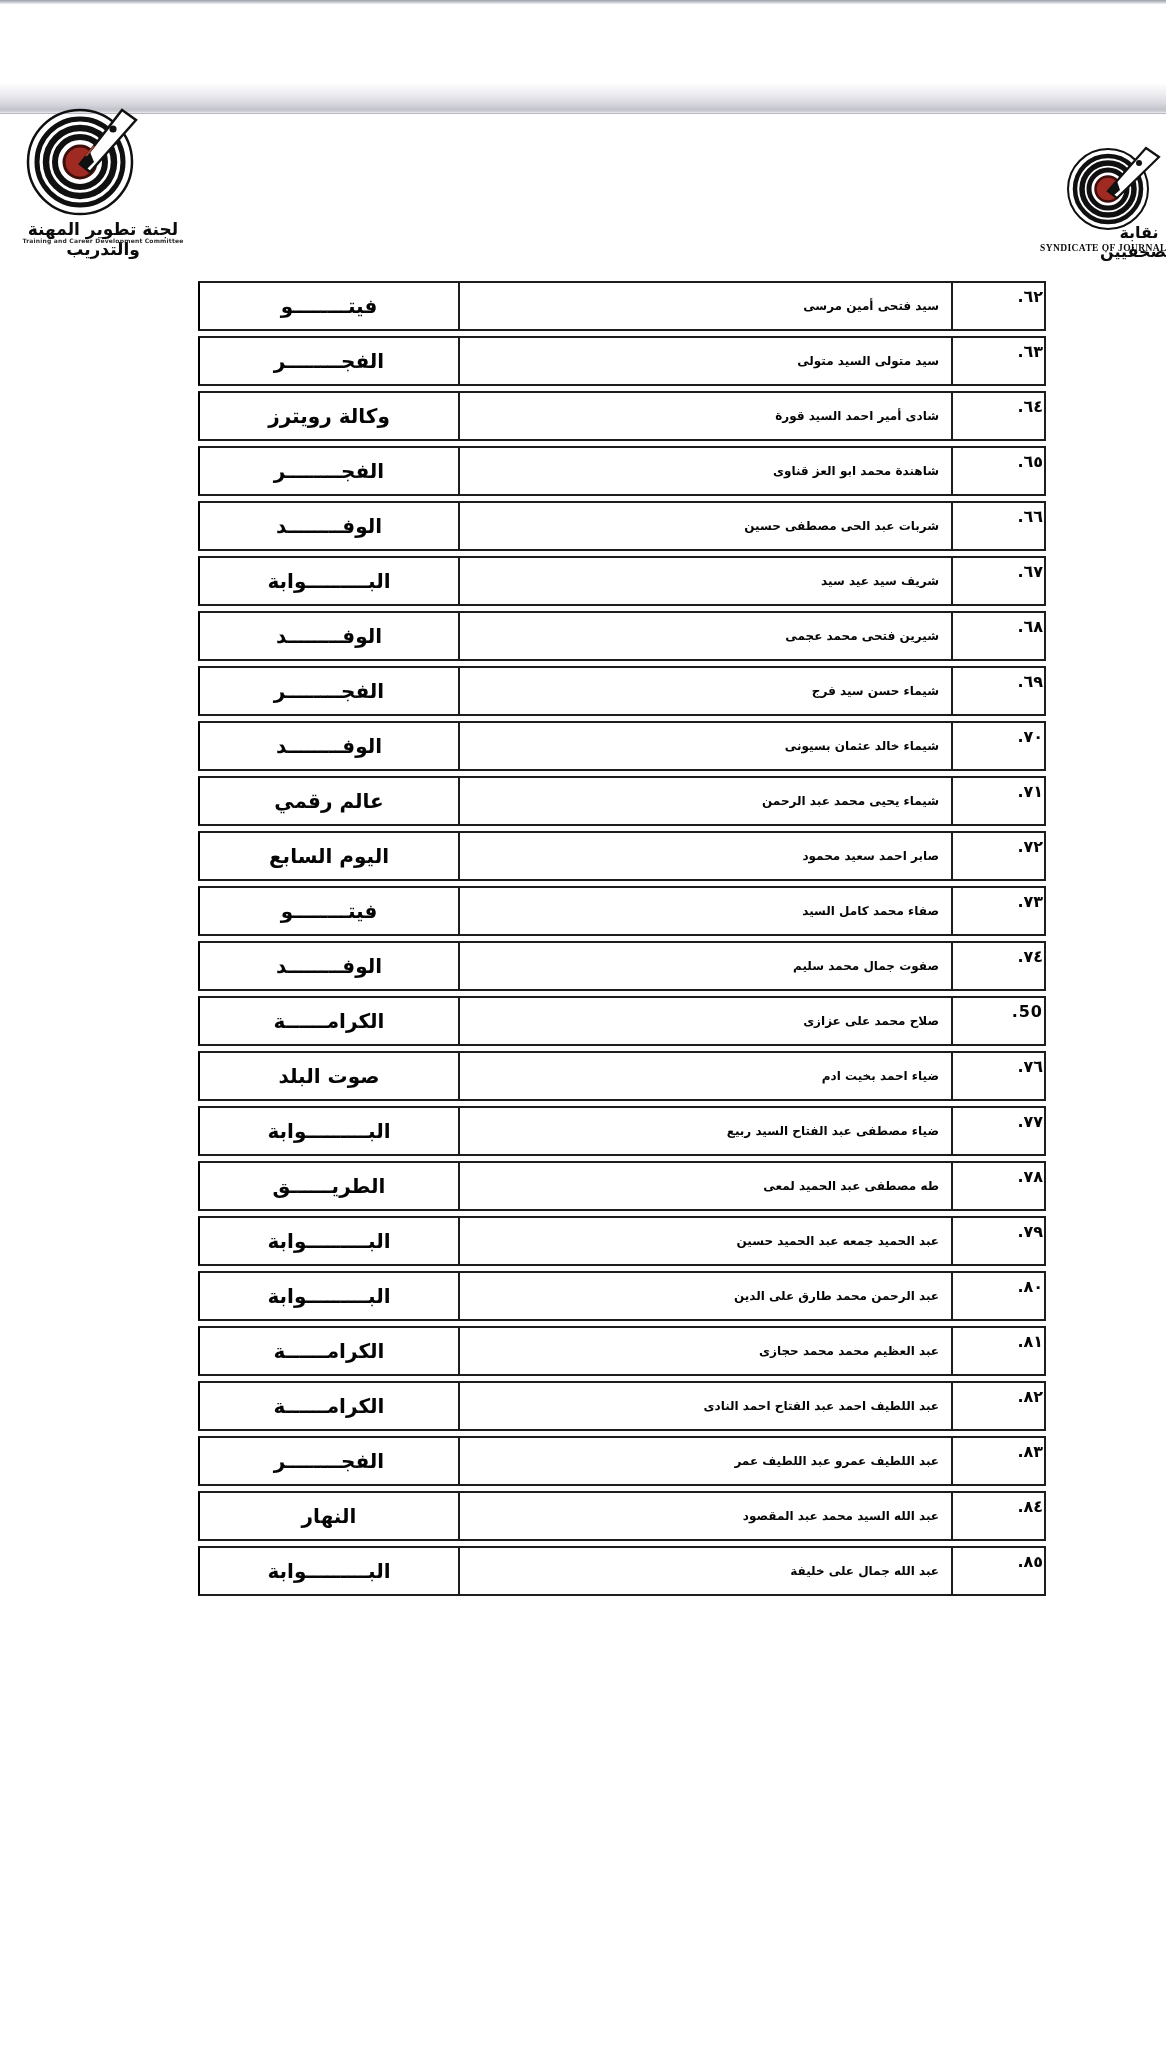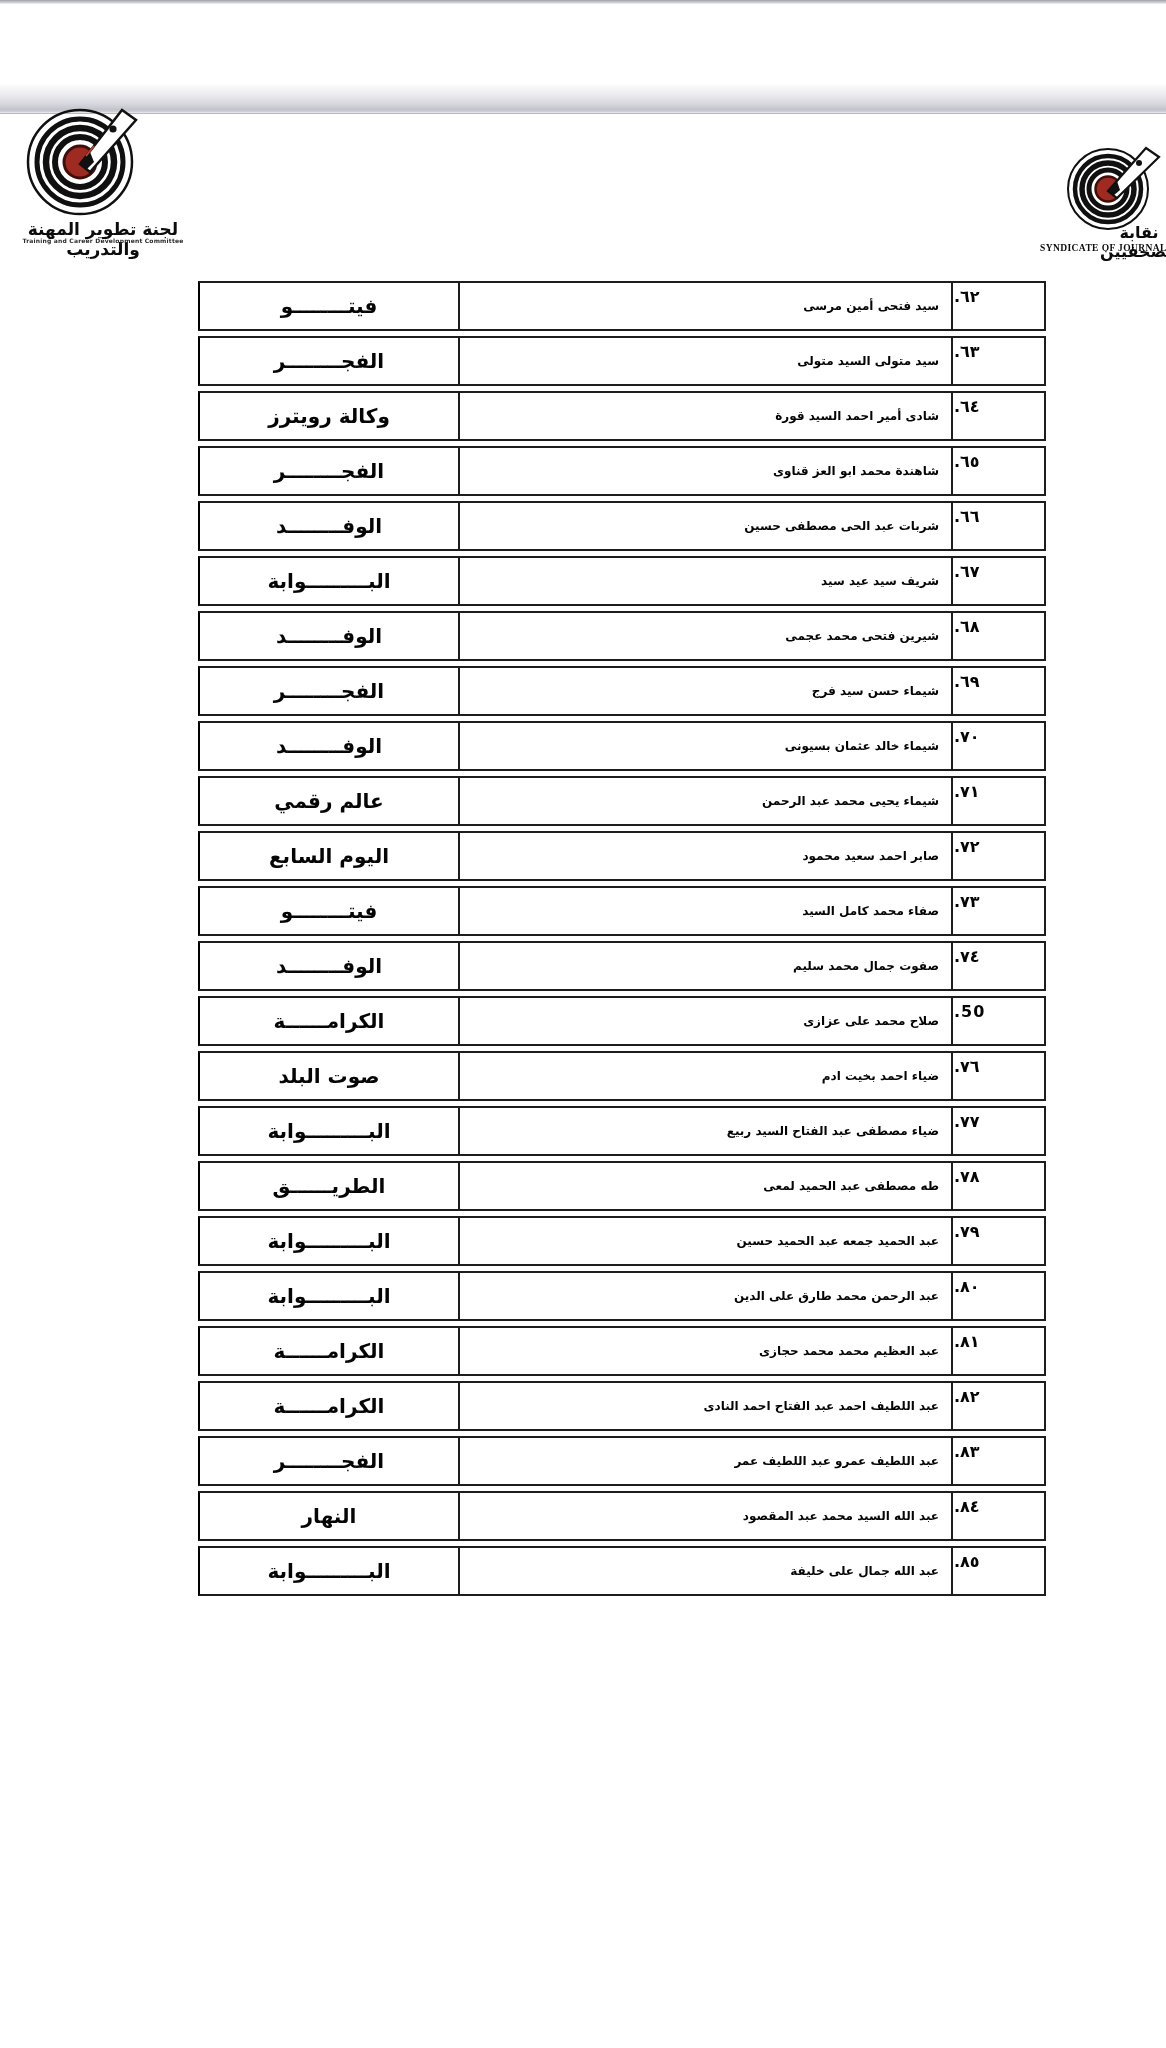--- a/index.html
+++ b/index.html
@@ -22,21 +22,21 @@
   .left-english{left:8px;top:237px;width:190px;font-size:6px;font-weight:700;color:#2a2a2a;letter-spacing:.2px;}
   .right-arabic{left:1082px;top:223px;width:114px;font-size:16px;}
   .right-english{left:1040px;top:243px;width:150px;font-size:9.5px;font-family:"Liberation Serif",serif;
     letter-spacing:.4px;white-space:nowrap;text-align:left;}
   
   .roster{position:absolute;left:198px;top:276px;}
   table{border-collapse:separate;border-spacing:0 5px;direction:rtl;table-layout:fixed;width:825px;}
   td{border-top:2px solid #1d1d1d;border-bottom:2px solid #1d1d1d;
      color:#050505;font-weight:700;overflow:hidden;white-space:nowrap;height:41px;background:#fff;}
   td.cell-number{width:89px;border-right:2px solid #1d1d1d;border-left:2px solid #1d1d1d;
-     text-align:left;vertical-align:top;padding-top:4px;font-size:16px;letter-spacing:1px;}
+     text-align:right;vertical-align:top;padding-top:4px;font-size:16px;letter-spacing:1px;}
   td.cell-name{width:478px;border-left:2px solid #1d1d1d;
      text-align:right;vertical-align:middle;padding-right:12px;font-size:12px;}
   td.cell-outlet{width:256px;border-left:2px solid #000000;
      text-align:center;vertical-align:middle;font-size:20px;}
 </style>
 </head>
 <body>
 
 <div class="top-line"></div>
 <div class="gray-bar"></div>

